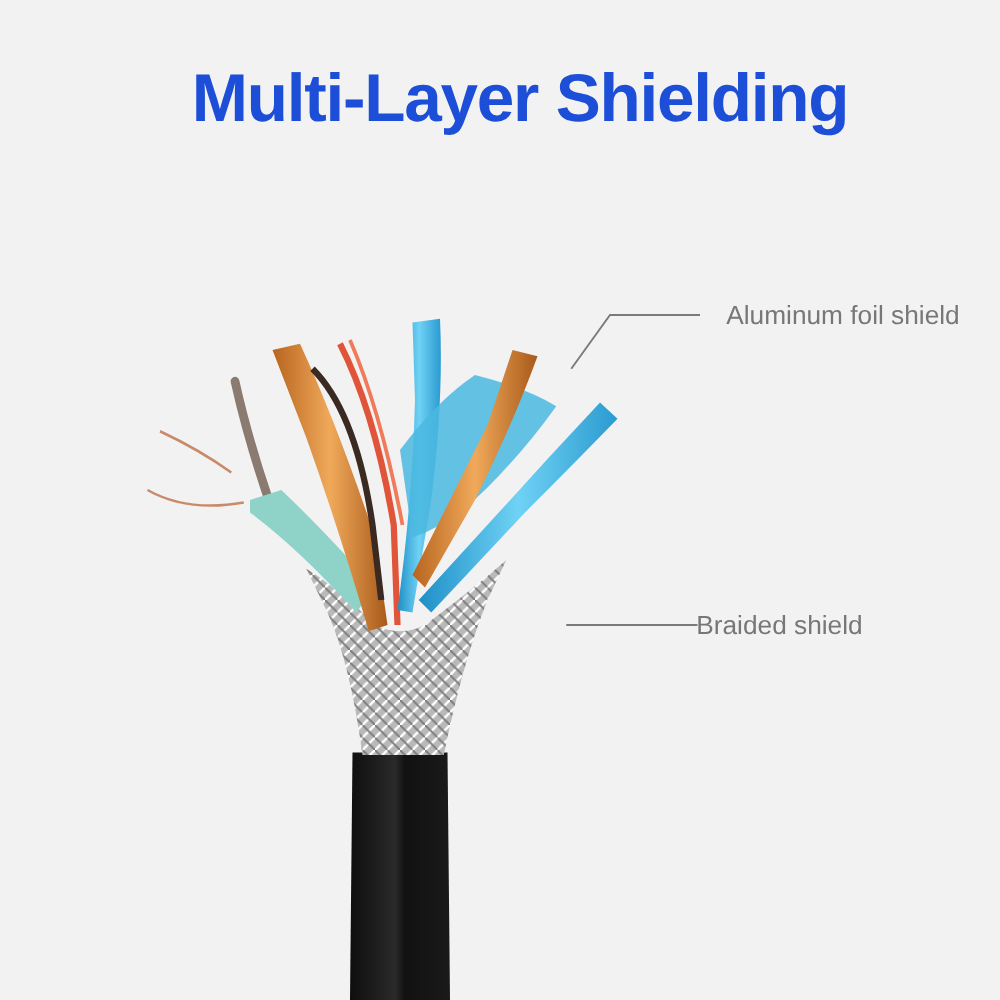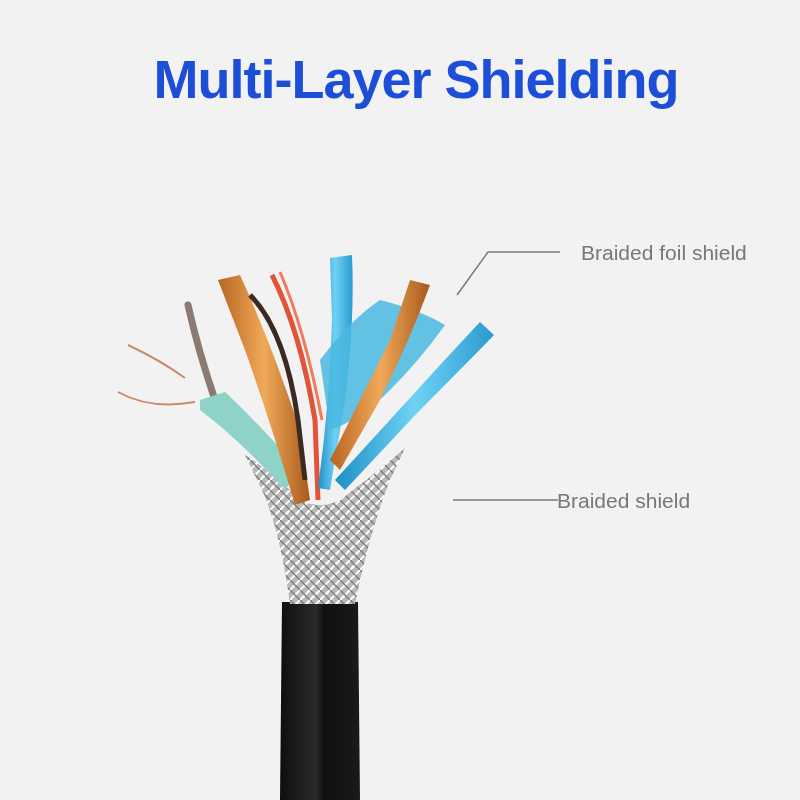--- a/index.html
+++ b/index.html
@@ -70,14 +70,14 @@
 
     <path d="M480 322 L494 335 Q460 370 420 410 L345 490 L335 480 Q390 420 440 365 Z" fill="url(#blue)"></path>
   </g>
 </svg>
 
 <svg width="800" height="800" viewBox="0 0 800 800">
   <polyline points="457,295 488,252 560,252" fill="none" stroke="#7a7a7a" stroke-width="1.5"></polyline>
   <line x1="453" y1="500" x2="558" y2="500" stroke="#7a7a7a" stroke-width="1.5"></line>
 </svg>
 
-<div class="label" style="left:581px; top:241px;">Braided foil shield</div>
+<div class="label" style="left:581px; top:241px;">Aluminum foil shield</div>
 <div class="label" style="left:557px; top:489px;">Braided shield</div>
 
 </body></html>

